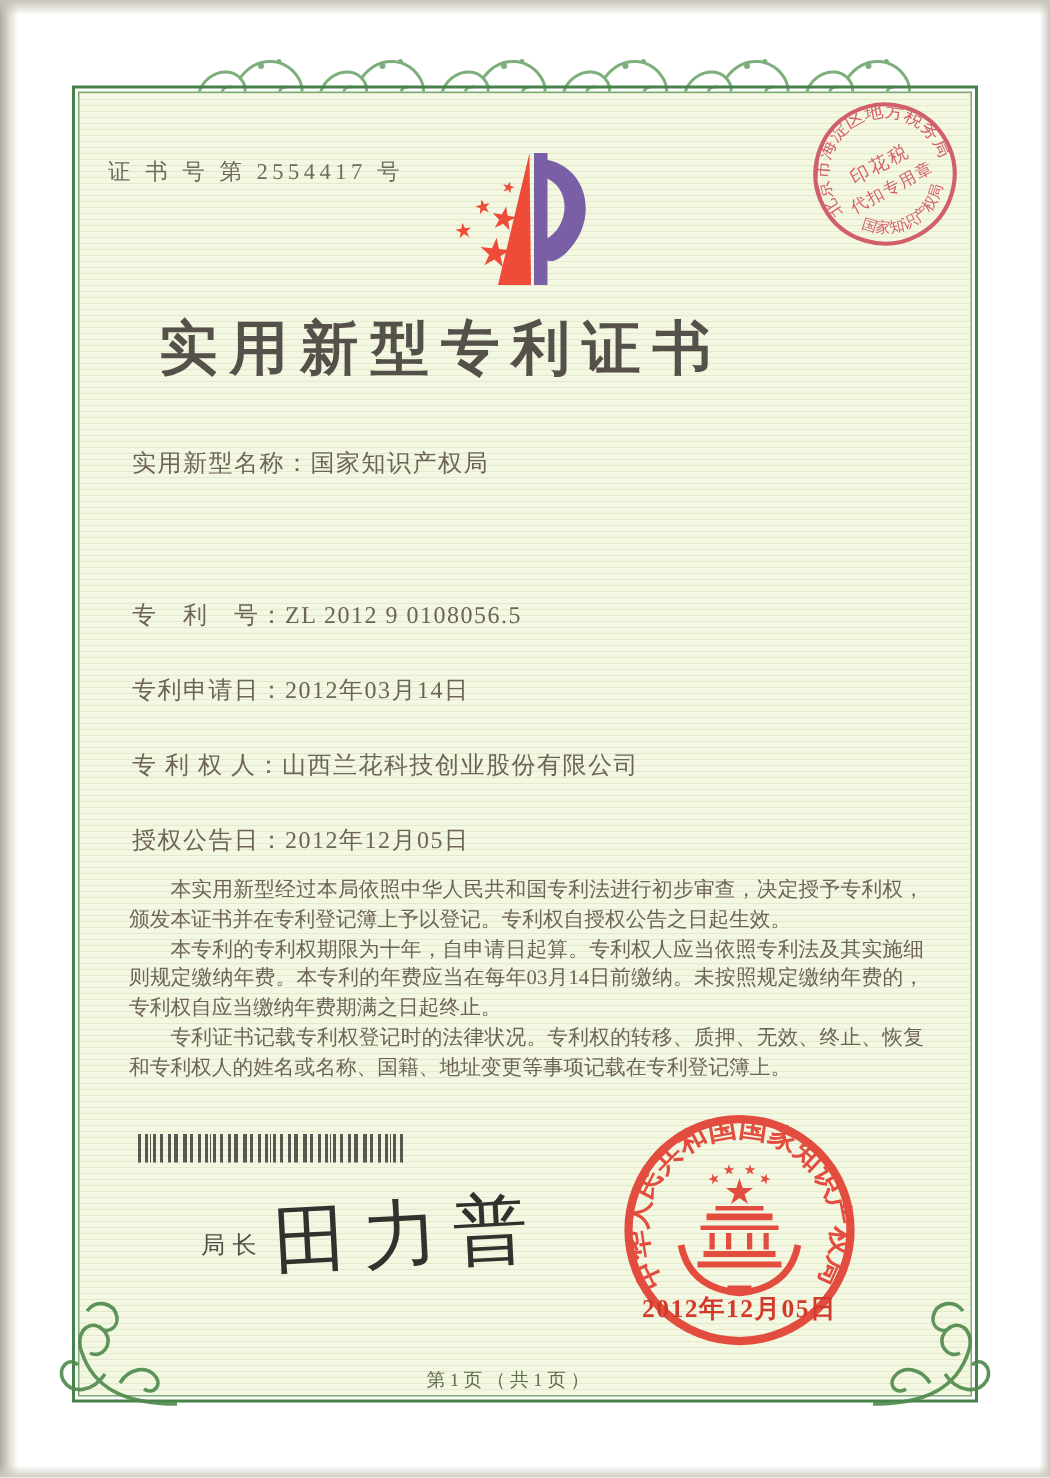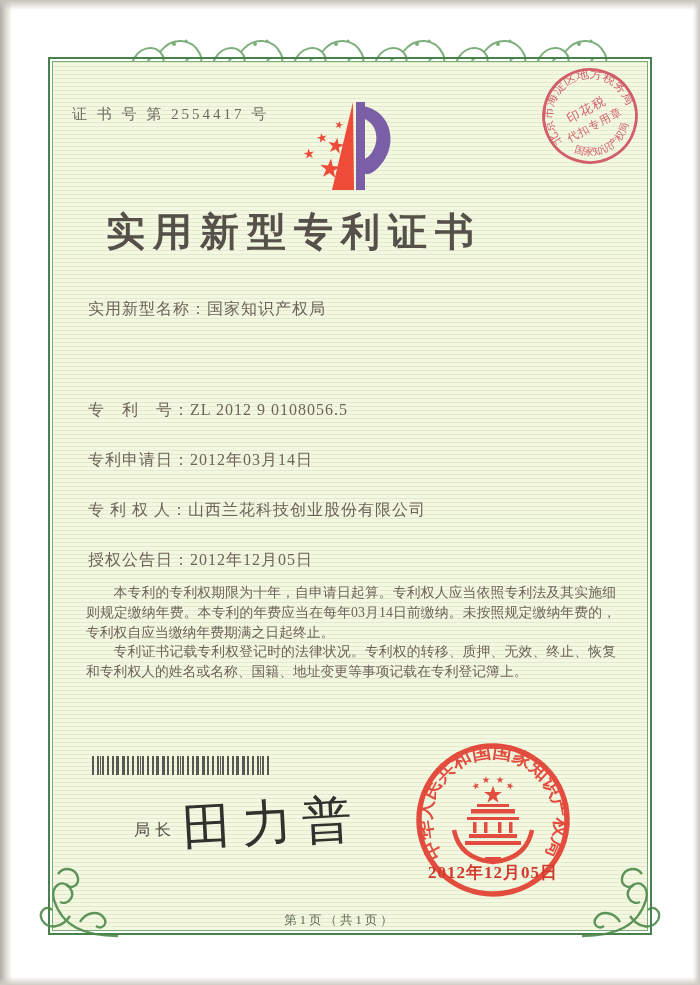--- a/index.html
+++ b/index.html
@@ -129,20 +129,21 @@
 
   <div class="title">实用新型专利证书</div>
 
   <div class="fr fr1"><span>实用新型名称：</span><span>国家知识产权局</span></div>
   <div class="fr fr3"><span>专　利　号：</span><span>ZL 2012 9 0108056.5</span></div>
   <div class="fr fr4"><span>专利申请日：</span><span>2012年03月14日</span></div>
   <div class="fr fr5"><span>专 利 权 人：</span><span>山西兰花科技创业股份有限公司</span></div>
   <div class="fr fr6"><span>授权公告日：</span><span>2012年12月05日</span></div>
 
   <div class="body-text">
+    <p>本实用新型经过本局依照中华人民共和国专利法进行初步审查，决定授予专利权，颁发本证书并在专利登记簿上予以登记。专利权自授权公告之日起生效。</p>
     <p>本专利的专利权期限为十年，自申请日起算。专利权人应当依照专利法及其实施细则规定缴纳年费。本专利的年费应当在每年03月14日前缴纳。未按照规定缴纳年费的，专利权自应当缴纳年费期满之日起终止。</p>
     <p>专利证书记载专利权登记时的法律状况。专利权的转移、质押、无效、终止、恢复和专利权人的姓名或名称、国籍、地址变更等事项记载在专利登记簿上。</p>
   </div>
 
   <div class="barcode"></div>
 
   <div class="signer-title">局长</div>
   <div class="signature">田力普</div>
 
   <svg class="seal" viewBox="0 0 174 174">

